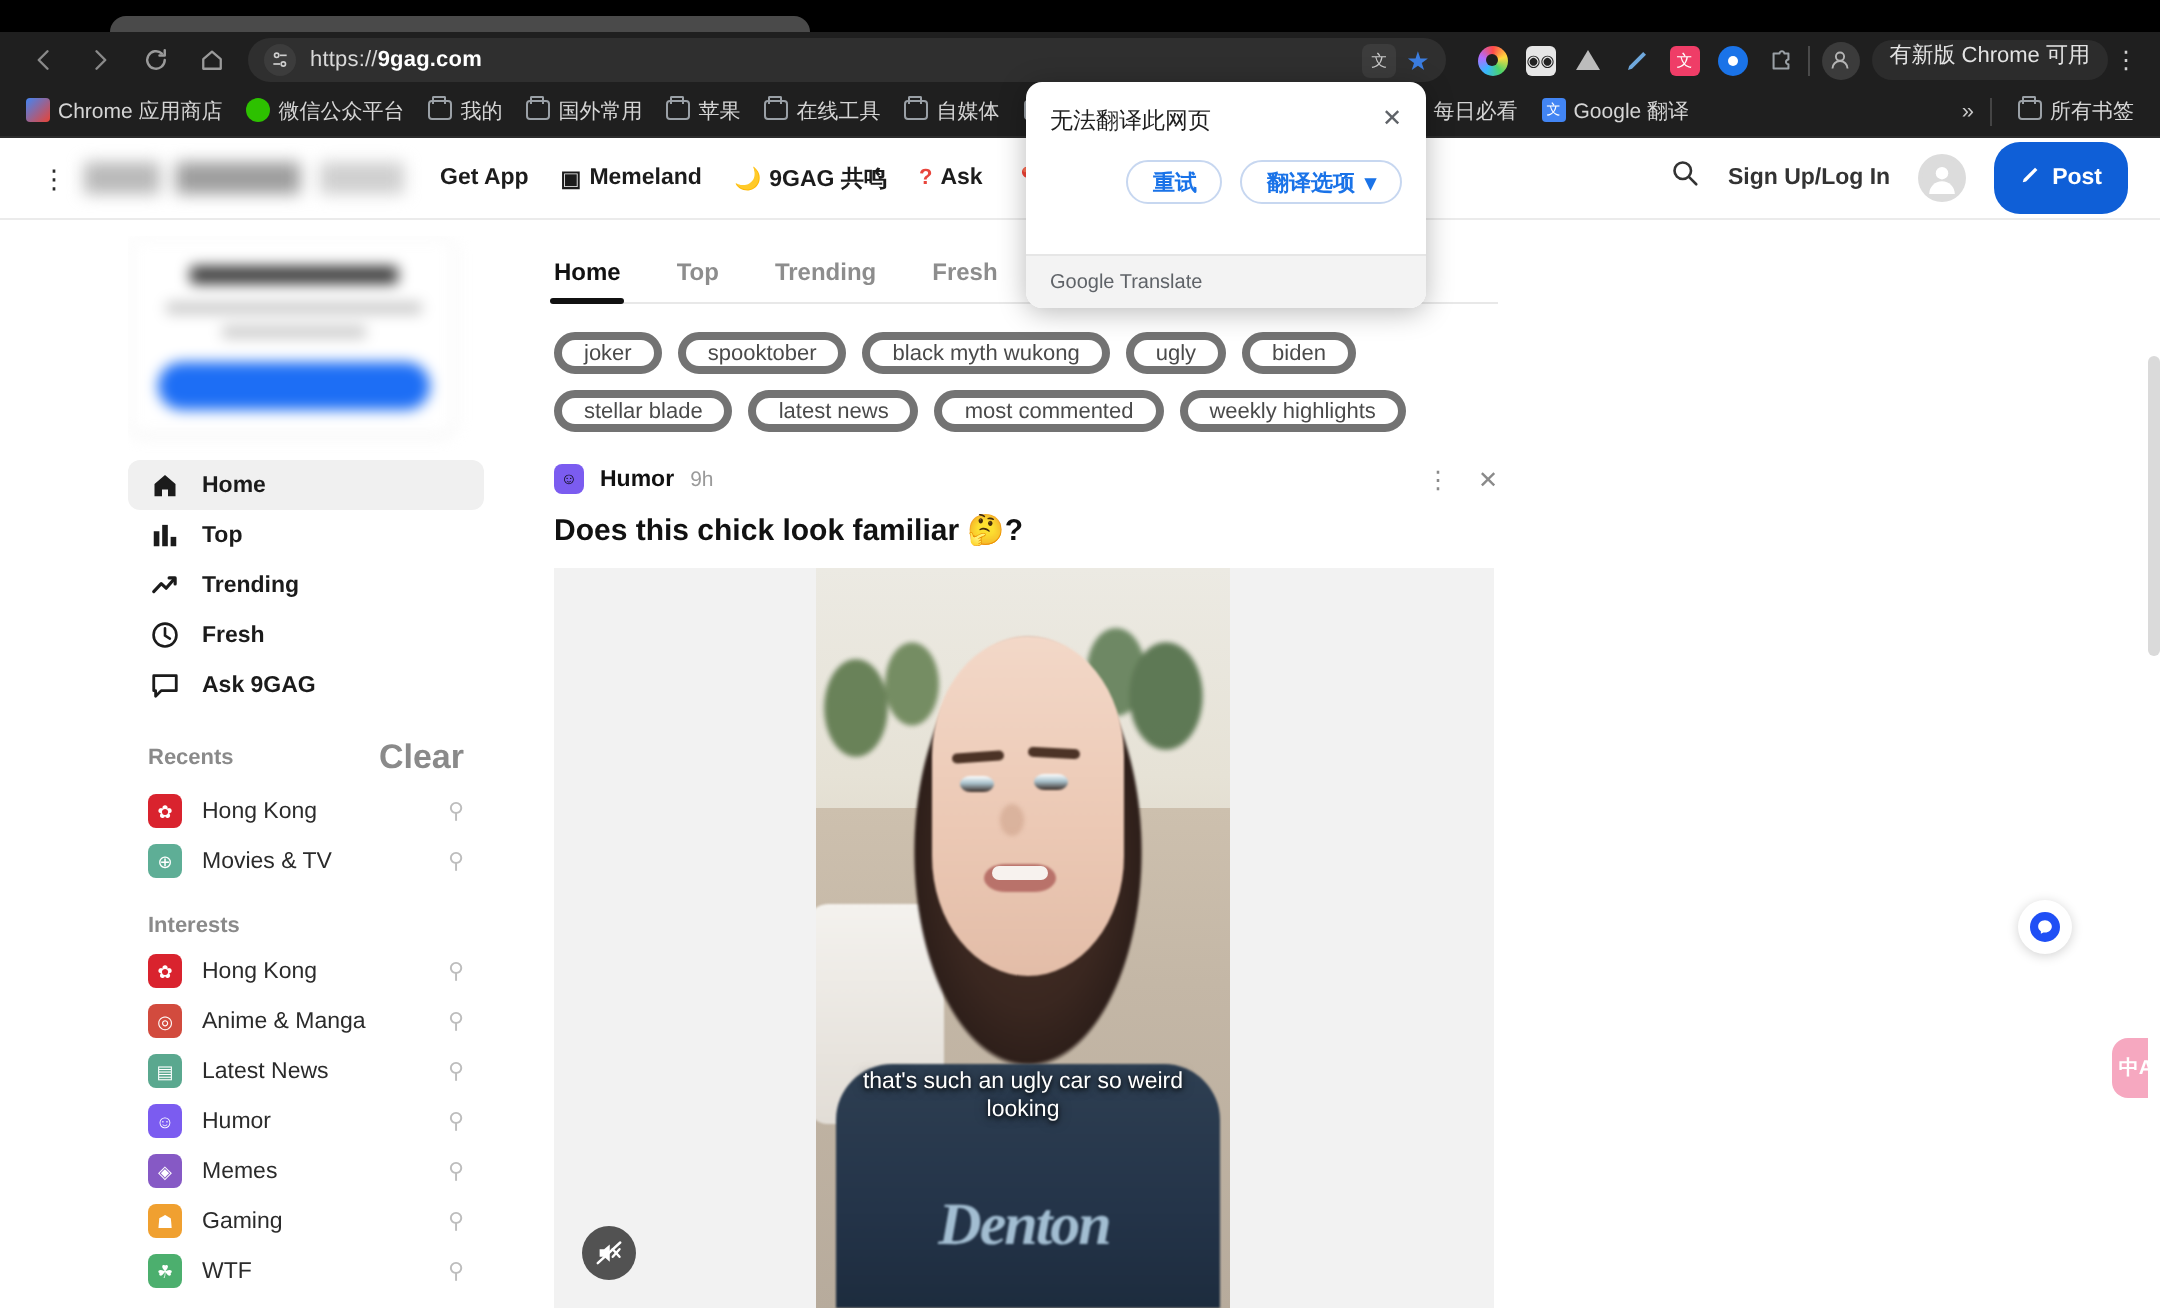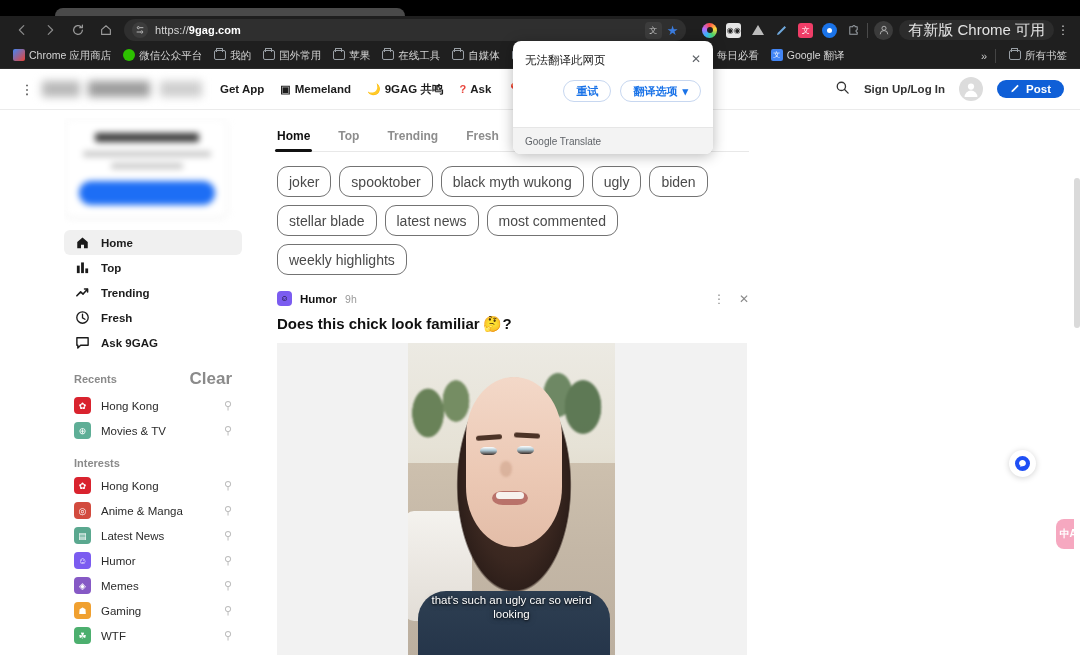--- a/index.html
+++ b/index.html
@@ -29,21 +29,21 @@
   .omni-sq { width:17px; height:17px; border-radius:4px; background:#3c3c3c;
     display:flex; align-items:center; justify-content:center; font-size:8px; color:#c9c9c9; }
   .star { color:#3b7de0; font-size:13px; }
   .ext-row { display:flex; align-items:center; gap:9px; margin-left:10px; }
   .ext { width:15px; height:15px; border-radius:3px; display:flex; align-items:center;
     justify-content:center; font-size:8px; color:#fff; }
   .divider-v { width:1px; height:15px; background:#4a4a4a; margin:0 6px; }
   .avatar-chip { width:19px; height:19px; border-radius:50%; background:#3b3b3b;
     display:flex; align-items:center; justify-content:center; color:#aaa; font-size:9px; }
   .update-chip { height:20px; background:#2c2c2c; border-radius:10px; display:flex;
-    align-items:flex-end; padding:0 9px; color:#e3e3e3; font-size:15px; margin-left:6px; }
+    align-items:flex-start; padding:0 9px; color:#e3e3e3; font-size:11px; margin-left:6px; }
   .kebab { width:18px; color:#cfcfcf; font-size:12px; text-align:center; line-height:1; }
 
   .bookmarks { position:absolute; left:0; top:44px; width:1080px; height:25px;
     background:#1f1f1f; display:flex; align-items:center; padding:0 8px; gap:2px;
     border-bottom:1px solid #2c2c2c; }
   .bm { display:flex; gap:4px; padding:2px 5px; border-radius:4px;
     color:#d5d5d5; font-size:10.5px; white-space:nowrap; }
   .bm-ico { width:12px; height:12px; display:flex; align-items:center; justify-content:center;
     font-size:9px; }
   .folder-ico { width:13px; height:10px; border:1.2px solid #9aa0a6; border-radius:2px;
@@ -63,21 +63,21 @@
     background:linear-gradient(90deg,#b9b9b9 0 38px, transparent 38px 46px, #9d9d9d 46px 108px,
       transparent 108px 118px, #cfcfcf 118px 160px); }
   .hnav { display:flex; align-items:center; gap:16px; margin-left:18px; }
   .hnav a { display:flex; align-items:center; gap:4px; color:#1c1c1c; font-size:11.5px;
     font-weight:700; text-decoration:none; white-space:nowrap; }
   .hnav .em { font-size:11px; }
   .hright { margin-left:auto; display:flex; align-items:center; gap:14px; }
   .signup { color:#333; font-size:11.5px; font-weight:700; }
   .h-avatar { width:24px; height:24px; border-radius:50%; background:#dcdcdc;
     display:flex; align-items:center; justify-content:center; }
-  .post-btn { height:18px; background:#0f5fd7; border-radius:13px; color:#fff; font-size:11.5px;
+  .post-btn { height:36px; background:#0f5fd7; border-radius:13px; color:#fff; font-size:11.5px;
     font-weight:700; display:flex; align-items:center; gap:5px; padding:0 13px; }
 
   
   .sidebar { position:absolute; left:64px; top:49px; width:178px; height:537px; overflow:hidden;}
   .signup-card { width:164px; height:100px; background:#fff; border:1px solid #eee;
     border-radius:8px; margin-bottom:12px; position:relative; filter:blur(3.4px);
     box-shadow:0 1px 2px rgba(0,0,0,.06); }
   .sc-t { position:absolute; left:30px; top:14px; width:104px; height:9px; background:#3a3a3a;
     border-radius:2px; }
   .sc-s1 { position:absolute; left:18px; top:32px; width:128px; height:6px; background:#c9c9c9;
@@ -101,22 +101,22 @@
 
   
   .feed { position:absolute; left:277px; top:49px; width:472px; height:537px; }
   .tabs { display:flex; align-items:flex-end; gap:28px; height:34px;
     border-bottom:1px solid #e8e8e8; }
   .tab { font-size:12px; color:#8d8d8d; font-weight:700; padding-bottom:8px; position:relative; }
   .tab.active { color:#111; }
   .tab.active:after { content:""; position:absolute; left:-2px; right:-2px; bottom:-1px;
     height:3px; background:#111; border-radius:2px; }
   .tagrow { display:flex; flex-wrap:wrap; gap:8px; padding:14px 0 0; }
-  .tag { height:31px; border:1px solid #737373; border-radius:11px; color:#4a4a4a;
-    font-size:14px; display:flex; align-items:center; padding:0 11px; }
+  .tag { height:21px; border:4px solid #737373; border-radius:11px; color:#4a4a4a;
+    font-size:11px; display:flex; align-items:center; padding:0 11px; }
   .post { margin-top:16px; }
   .post-head { display:flex; align-items:center; gap:8px; }
   .ph-ico { width:15px; height:15px; border-radius:4px; background:#7b5cf0;
     display:flex; align-items:center; justify-content:center; font-size:8px; }
   .ph-name { font-size:11.5px; font-weight:700; color:#111; }
   .ph-time { font-size:10.5px; color:#9a9a9a; }
   .ph-right { margin-left:auto; display:flex; align-items:center; gap:14px; color:#8a8a8a;
     font-size:12px; }
   .post-title { font-size:15px; font-weight:700; color:#111; margin:9px 0 10px; }
   .media { position:relative; width:470px; height:370px; background:#f2f2f2; overflow:hidden; }

